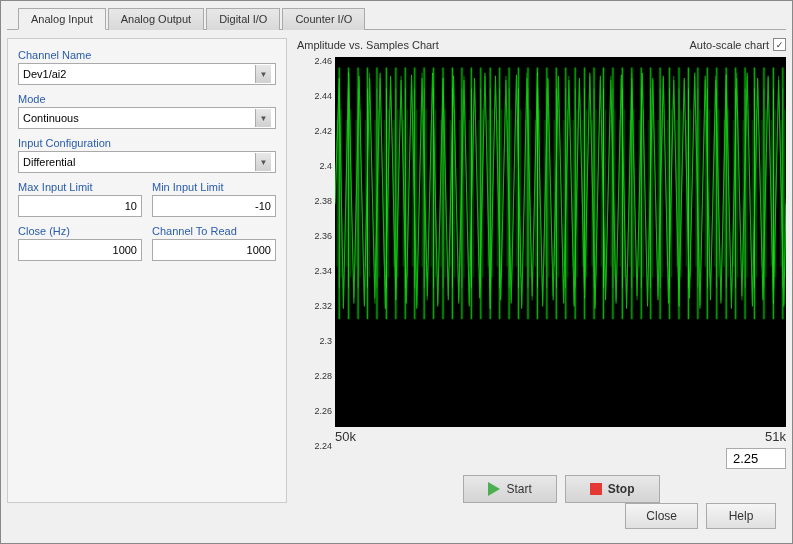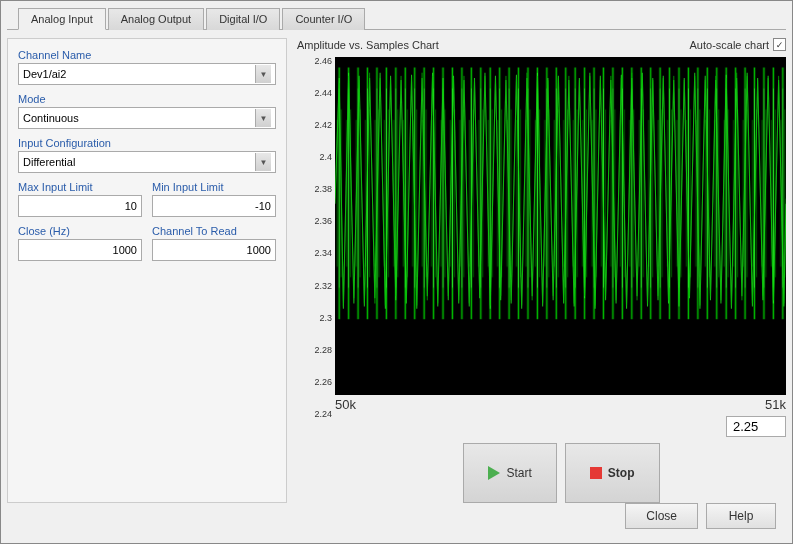--- a/index.html
+++ b/index.html
@@ -301,21 +301,21 @@
     .action-buttons {
       display: flex;
       gap: 8px;
       justify-content: center;
       width: 100%;
     }
 
     .btn-start {
       background: linear-gradient(to bottom, #e8e8e8, #d4d4d4);
       border: 1px solid #aaa;
-      padding: 22px 24px;
+      padding: 6px 24px;
       font-size: 12px;
       cursor: pointer;
       display: flex;
       align-items: center;
       gap: 6px;
       color: #333;
       margin-left: 40px;
     }
 
     .btn-stop {

